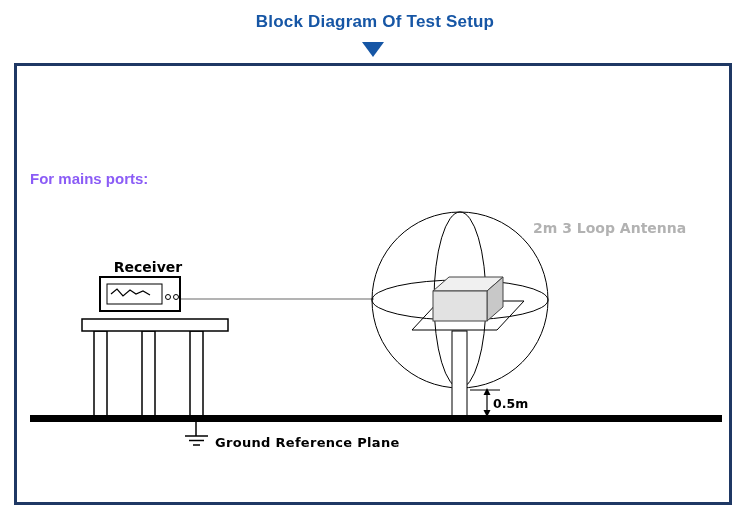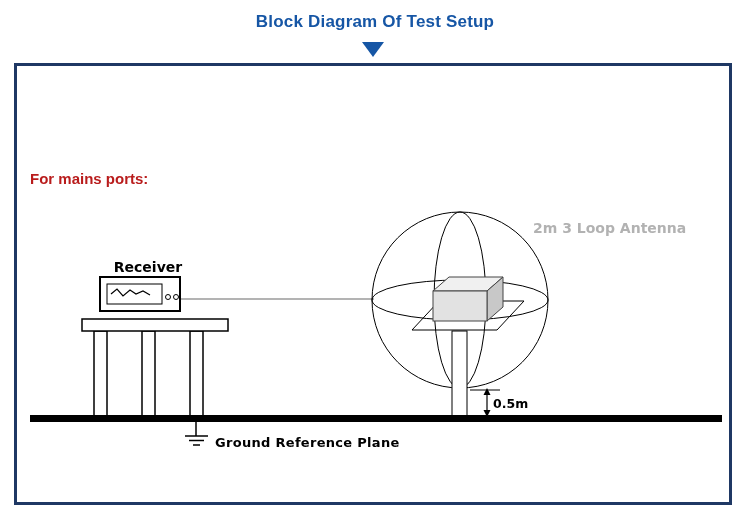--- a/index.html
+++ b/index.html
@@ -27,21 +27,21 @@
     border-top:15px solid #1656a5;
   }
   .frame {
     position:absolute; left:14px; top:63px;
     width:718px; height:442px;
     border:3px solid #1f3864;
     background:#ffffff;
   }
   .section-label {
     position:absolute; left:30px; top:170px;
-    font-size:15px; font-weight:bold; color:#b91c1c;
+    font-size:15px; font-weight:bold; color:#8b5cf6;
   }
   svg.diagram { position:absolute; left:0; top:0; }
   svg text { font-family:"DejaVu Sans","Liberation Sans",sans-serif; }
 </style>
 </head>
 <body>
 
 <div class="canvas">
 
   <div class="title">Block Diagram Of Test Setup</div>

